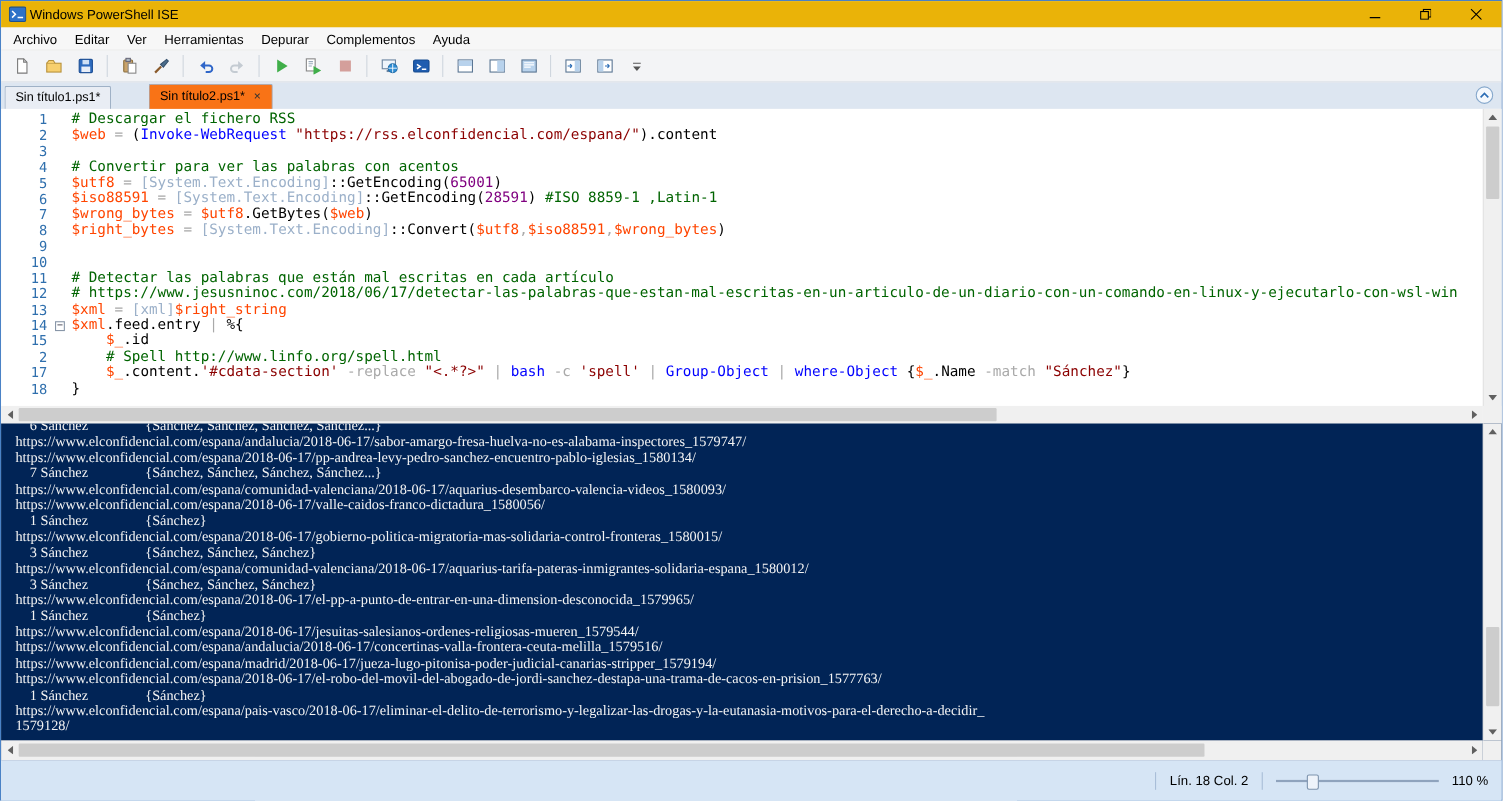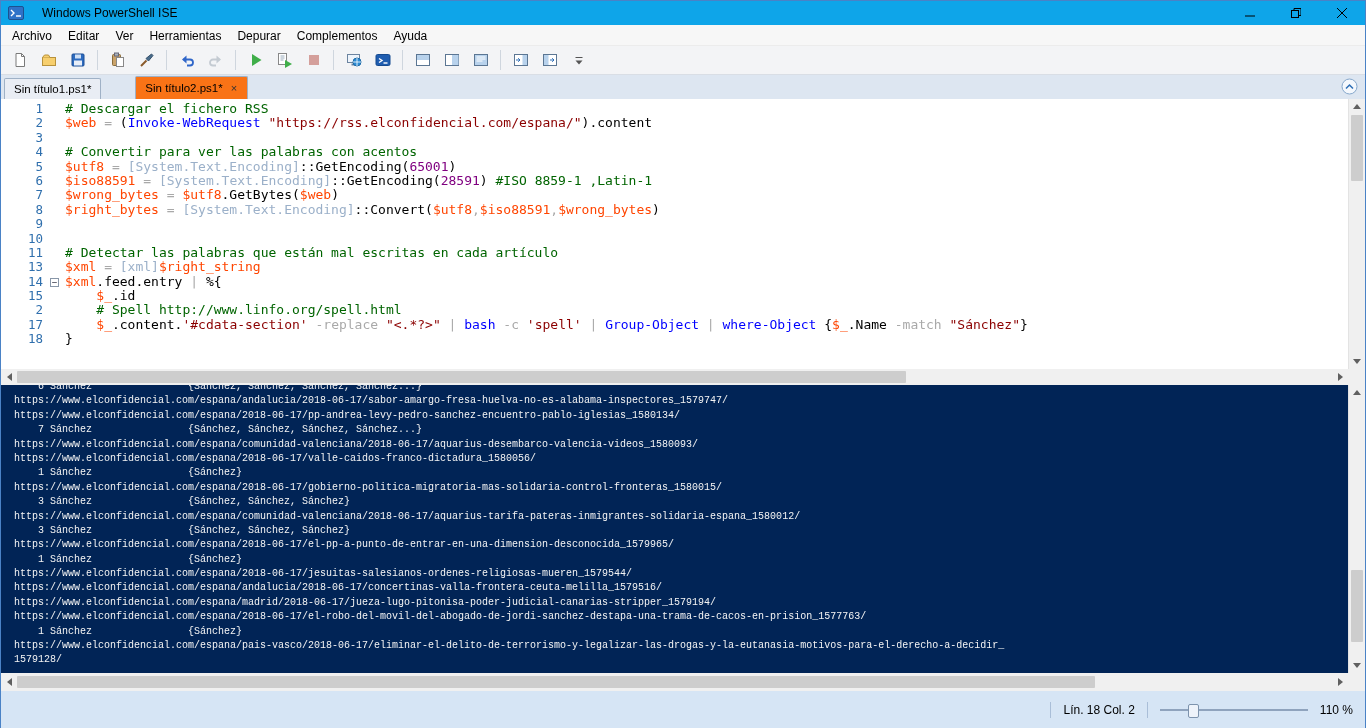--- a/index.html
+++ b/index.html
@@ -1,20 +1,20 @@
 <!DOCTYPE html>
 <html style="--console-bg: #012456; --console-fg: #f4f4f4; --status-bg: #d6e5f5; --line-number: #2f6fad; --tok-comment: #006400; --tok-variable: #ff4500; --tok-string: #8b0000; --tok-cmdlet: #0000ff; --tok-number: #800080; --tok-operator: #a9a9a9; --tok-type: #9bb0c9; --accent: #2e72c8;"><head>
 <meta charset="utf-8">
 <style>
   html,body{margin:0;padding:0;}
   body{width:1366px;height:728px;overflow:hidden;font-family:"Liberation Sans",sans-serif;font-size:12px;color:#000;background:#f0f0f0;}
   .window{width:1364px;height:726px;border:1px solid #4a82c6;display:flex;flex-direction:column;background:#f0f0f0;}
 
   
-  .titlebar{height:24px;flex:none;background:#0ea5e9;display:flex;align-items:center;padding-left:7px;gap:18px;}
+  .titlebar{height:24px;flex:none;background:#eab308;display:flex;align-items:center;padding-left:7px;gap:3px;}
   .titlebar .title{font-size:12px;}
   .wincontrols{margin-left:auto;display:flex;height:100%;}
   .wbtn{width:46px;height:100%;display:flex;align-items:center;justify-content:center;}
 
   
   .menubar{height:20px;flex:none;background:#f7f7f7;display:flex;align-items:flex-end;padding-left:3px;border-bottom:1px solid #ececec;}
   .menu-item{padding:2px 8px;cursor:default;}
 
   
   .toolbar{height:28px;flex:none;background:#f3f4f6;border-bottom:1px solid #d9dee5;display:flex;align-items:center;padding-left:5px;gap:2px;}
@@ -45,21 +45,21 @@
   .vscroll{position:absolute;right:0;top:0;width:17px;background:#f0f0f0;border-left:1px solid #e3e3e3;box-sizing:border-box;}
   .sarr{position:absolute;left:0;width:100%;height:15px;display:flex;align-items:center;justify-content:center;}
   .vthumb{position:absolute;left:2px;right:2px;background:#cdcdcd;border-radius:1px;}
   .hscroll{position:absolute;left:0;bottom:0;background:#f0f0f0;display:flex;align-items:center;}
   .harr{width:16px;height:100%;display:flex;align-items:center;justify-content:center;flex:none;}
   .hthumb{height:70%;background:#cdcdcd;border-radius:1px;}
   .scorner{position:absolute;right:0;bottom:0;width:17px;background:#f0f0f0;}
 
   
   .console-wrap{height:306px;flex:none;position:relative;background:var(--console-bg);}
-  .console{position:absolute;left:0;top:0;right:17px;height:288px;overflow:hidden;font-family:Liberation Mono, monospace;font-size:10px;line-height:14.4px;color:var(--console-fg);padding-left:13px;}
+  .console{position:absolute;left:0;top:0;right:17px;height:288px;overflow:hidden;font-family:Liberation Serif, serif;font-size:13px;line-height:14.4px;color:var(--console-fg);padding-left:13px;}
   .conline{white-space:pre;height:14.4px;}
   .conline:first-child{margin-top:-5px;}
   .console-wrap .vscroll{height:288px;}
   .console-wrap .hscroll{height:18px;right:17px;}
   .console-wrap .scorner{height:18px;}
   .editor-wrap .vscroll{height:286px;}
   .editor-wrap .hscroll{height:16px;right:17px;}
   .editor-wrap .scorner{height:16px;}
 
   
@@ -296,20 +296,21 @@
         <div class="row"><span class="ln">2</span><span class="fold"></span><span class="code"><span class="t-v">$web</span><span class="t-o"> = </span><span class="t-p">(</span><span class="t-k">Invoke-WebRequest</span><span class="t-p"> </span><span class="t-s">"https://rss.elconfidencial.com/espana/"</span><span class="t-p">).content</span></span></div>
         <div class="row"><span class="ln">3</span><span class="fold"></span><span class="code"></span></div>
         <div class="row"><span class="ln">4</span><span class="fold"></span><span class="code"><span class="t-c"># Convertir para ver las palabras con acentos</span></span></div>
         <div class="row"><span class="ln">5</span><span class="fold"></span><span class="code"><span class="t-v">$utf8</span><span class="t-o"> = </span><span class="t-t">[System.Text.Encoding]</span><span class="t-p">::GetEncoding(</span><span class="t-n">65001</span><span class="t-p">)</span></span></div>
         <div class="row"><span class="ln">6</span><span class="fold"></span><span class="code"><span class="t-v">$iso88591</span><span class="t-o"> = </span><span class="t-t">[System.Text.Encoding]</span><span class="t-p">::GetEncoding(</span><span class="t-n">28591</span><span class="t-p">) </span><span class="t-c">#ISO 8859-1 ,Latin-1</span></span></div>
         <div class="row"><span class="ln">7</span><span class="fold"></span><span class="code"><span class="t-v">$wrong_bytes</span><span class="t-o"> = </span><span class="t-v">$utf8</span><span class="t-p">.GetBytes(</span><span class="t-v">$web</span><span class="t-p">)</span></span></div>
         <div class="row"><span class="ln">8</span><span class="fold"></span><span class="code"><span class="t-v">$right_bytes</span><span class="t-o"> = </span><span class="t-t">[System.Text.Encoding]</span><span class="t-p">::Convert(</span><span class="t-v">$utf8</span><span class="t-o">,</span><span class="t-v">$iso88591</span><span class="t-o">,</span><span class="t-v">$wrong_bytes</span><span class="t-p">)</span></span></div>
         <div class="row"><span class="ln">9</span><span class="fold"></span></div>
         <div class="row"><span class="ln">10</span><span class="fold"></span><span class="code"></span></div>
         <div class="row"><span class="ln">11</span><span class="fold"></span><span class="code"><span class="t-c"># Detectar las palabras que están mal escritas en cada artículo</span></span></div>
+        <div class="row"><span class="ln">12</span><span class="fold"></span><span class="code"><span class="t-c"># https://www.jesusninoc.com/2018/06/17/detectar-las-palabras-que-estan-mal-escritas-en-un-articulo-de-un-diario-con-un-comando-en-linux-y-ejecutarlo-con-wsl-win</span></span></div>
         <div class="row"><span class="ln">13</span><span class="fold"></span><span class="code"><span class="t-v">$xml</span><span class="t-o"> = </span><span class="t-t">[xml]</span><span class="t-v">$right_string</span></span></div>
         <div class="row"><span class="ln">14</span><span class="fold"><span class="box">−</span></span><span class="code"><span class="t-v">$xml</span><span class="t-p">.feed.entry</span><span class="t-o"> | </span><span class="t-p">%{</span></span></div>
         <div class="row"><span class="ln">15</span><span class="fold"></span><span class="code"><span class="t-p">    </span><span class="t-v">$_</span><span class="t-p">.id</span></span></div>
         <div class="row"><span class="ln">2</span><span class="fold"></span><span class="code"><span class="t-c">    # Spell http://www.linfo.org/spell.html</span></span></div>
         <div class="row"><span class="ln">17</span><span class="fold"></span><span class="code"><span class="t-p">    </span><span class="t-v">$_</span><span class="t-p">.content.</span><span class="t-s">'#cdata-section'</span><span class="t-o"> -replace </span><span class="t-s">"&lt;.*?&gt;"</span><span class="t-o"> | </span><span class="t-k">bash</span><span class="t-o"> -c </span><span class="t-s">'spell'</span><span class="t-o"> | </span><span class="t-k">Group-Object</span><span class="t-o"> | </span><span class="t-k">where-Object</span><span class="t-p"> {</span><span class="t-v">$_</span><span class="t-p">.Name</span><span class="t-o"> -match </span><span class="t-s">"Sánchez"</span><span class="t-p">}</span></span></div>
         <div class="row"><span class="ln">18</span><span class="fold"></span><span class="code"><span class="t-p">}</span></span></div>
       </div>
     <div class="vscroll">
       <div class="sarr" style="top:0;">
           <svg width="8" height="5">

